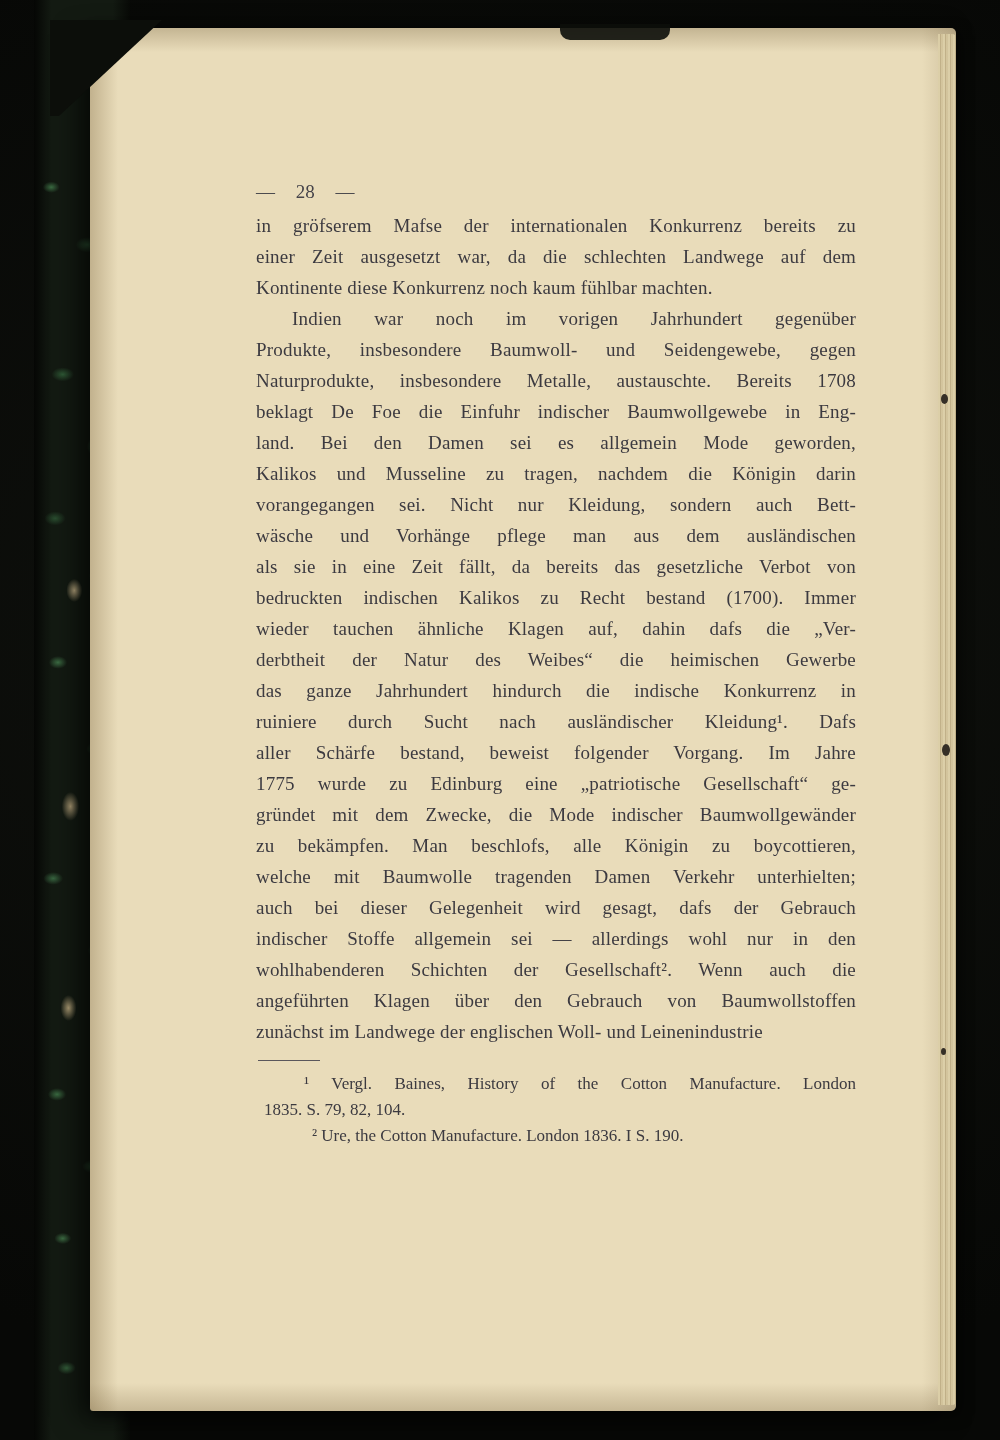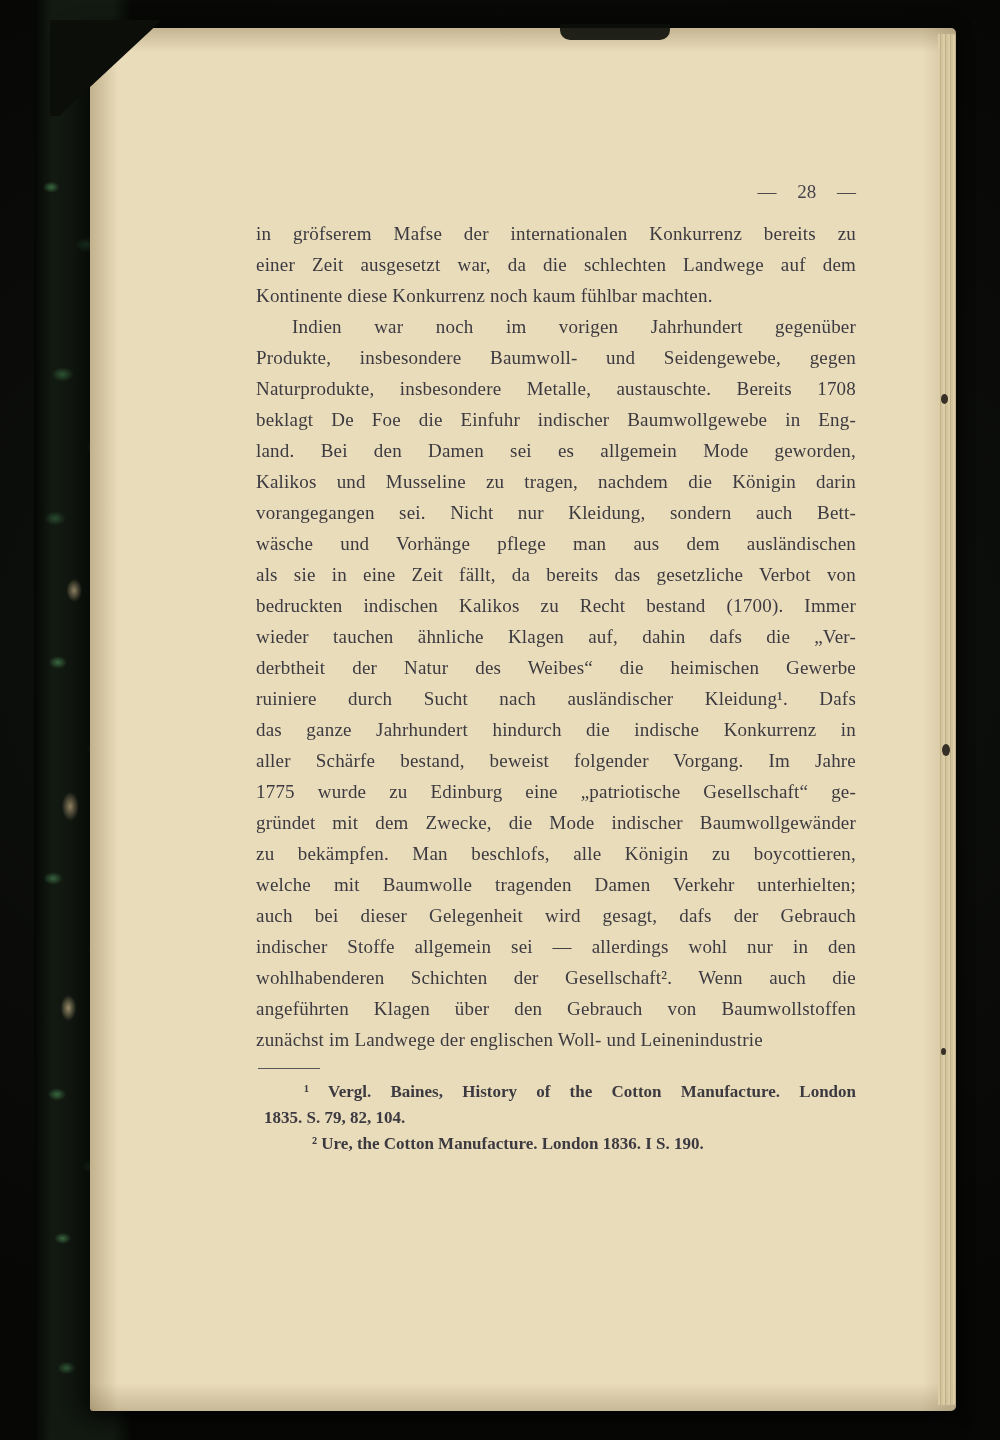--- a/index.html
+++ b/index.html
@@ -87,38 +87,38 @@
     position: absolute; left: 560px; top: 24px; width: 110px; height: 16px;
     background: #0c0e0a; border-radius: 0 0 10px 10px; opacity: 0.9;
   }
 
   
   .content {
     position: absolute; left: 166px; top: 148px; width: 600px;
     color: #3c3a40;
   }
   .page-number {
-    text-align: right; font-size: 19px; height: 31px; line-height: 31px;
-    margin-bottom: 11px; color: #46444a; word-spacing: 16px;
+    text-align: left; font-size: 19px; height: 31px; line-height: 31px;
+    margin-bottom: 3px; color: #46444a; word-spacing: 16px;
   }
   .line {
     height: 31px; line-height: 31px; font-size: 19px;
     text-align: justify; text-align-last: justify;
     letter-spacing: 0.2px;
   }
   .line.last   { text-align-last: left; }
   .line.indent { text-indent: 36px; }
 
   .footnote-rule {
     width: 62px; height: 1px; background: #5a575c;
     margin: 13px 0 10px 2px;
   }
   .fline {
     height: 26px; line-height: 26px; font-size: 17px;
-    text-align: justify; text-align-last: justify; font-weight: bold;
+    text-align: justify; text-align-last: justify;
   }
   .fline.last   { text-align-last: left; margin-left: 8px; }
   .fline.indent { text-indent: 48px; }
 </style>
 </head>
 <body>
 
 <div class="scene">
   <div class="cover-bg"></div>
   <div class="spine"></div>
@@ -141,22 +141,22 @@
           <div class="line">Naturprodukte, insbesondere Metalle, austauschte. Bereits 1708</div>
           <div class="line">beklagt De Foe die Einfuhr indischer Baumwollgewebe in Eng-</div>
           <div class="line">land. Bei den Damen sei es allgemein Mode geworden,</div>
           <div class="line">Kalikos und Musseline zu tragen, nachdem die Königin darin</div>
           <div class="line">vorangegangen sei. Nicht nur Kleidung, sondern auch Bett-</div>
           <div class="line">wäsche und Vorhänge pflege man aus dem ausländischen</div>
           <div class="line">als sie in eine Zeit fällt, da bereits das gesetzliche Verbot von</div>
           <div class="line">bedruckten indischen Kalikos zu Recht bestand (1700). Immer</div>
           <div class="line">wieder tauchen ähnliche Klagen auf, dahin dafs die „Ver-</div>
           <div class="line">derbtheit der Natur des Weibes“ die heimischen Gewerbe</div>
+          <div class="line">das ganze Jahrhundert hindurch die indische Konkurrenz in</div>
           <div class="line">ruiniere durch Sucht nach ausländischer Kleidung¹. Dafs</div>
-          <div class="line">das ganze Jahrhundert hindurch die indische Konkurrenz in</div>
           <div class="line">aller Schärfe bestand, beweist folgender Vorgang. Im Jahre</div>
           <div class="line">1775 wurde zu Edinburg eine „patriotische Gesellschaft“ ge-</div>
           <div class="line">gründet mit dem Zwecke, die Mode indischer Baumwollgewänder</div>
           <div class="line">zu bekämpfen. Man beschlofs, alle Königin zu boycottieren,</div>
           <div class="line">welche mit Baumwolle tragenden Damen Verkehr unterhielten;</div>
           <div class="line">auch bei dieser Gelegenheit wird gesagt, dafs der Gebrauch</div>
           <div class="line">indischer Stoffe allgemein sei — allerdings wohl nur in den</div>
           <div class="line">wohlhabenderen Schichten der Gesellschaft². Wenn auch die</div>
           <div class="line">angeführten Klagen über den Gebrauch von Baumwollstoffen</div>
           <div class="line last">zunächst im Landwege der englischen Woll- und Leinenindustrie</div>

